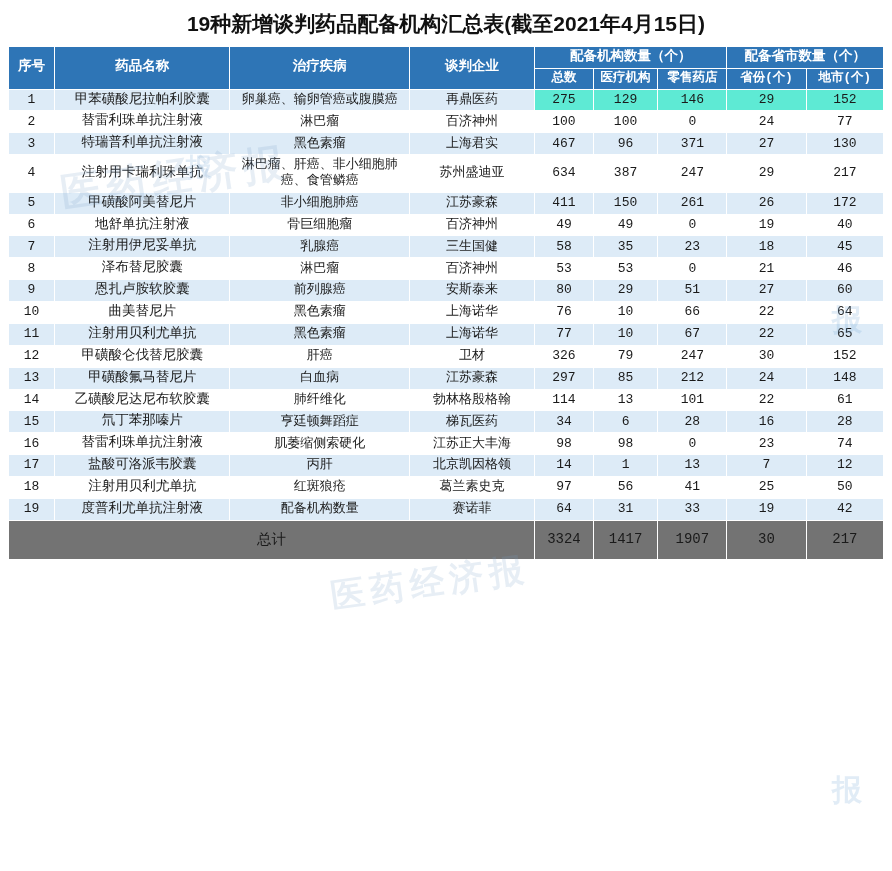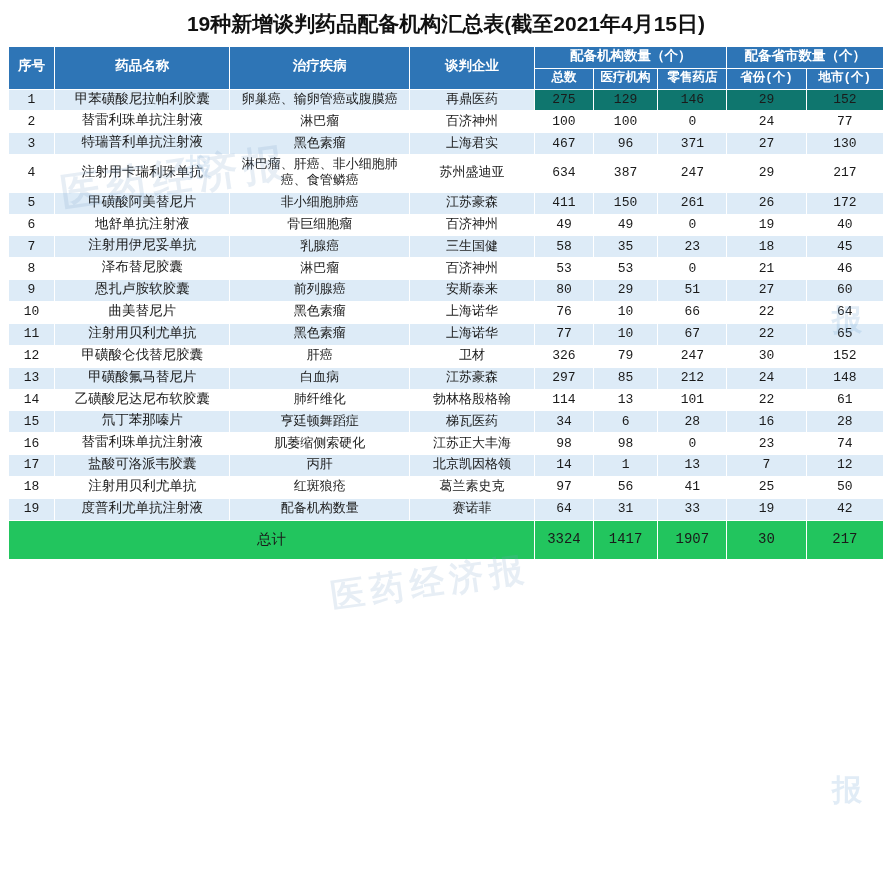--- a/index.html
+++ b/index.html
@@ -58,30 +58,30 @@
   tbody td {
     font-size: 13px;
   }
   tbody tr.odd td {
     background: #ddebf7;
   }
   tbody tr.even td {
     background: #ffffff;
   }
   tbody tr.odd td.numcell {
-    background: #0f766e;
+    background: #5eead4;
   }
   tbody td.name {
     font-size: 13.5px;
   }
   tbody td.dis, tbody td.corp {
     font-size: 13px;
   }
   tfoot td {
-    background: #22c55e;
+    background: #737373;
     font-size: 14px;
     font-weight: normal;
     height: 34px;
   }
   tfoot td.total-label {
     font-size: 14.5px;
   }
   
   col.c-idx   { width: 44px; }
   col.c-name  { width: 168px; }

